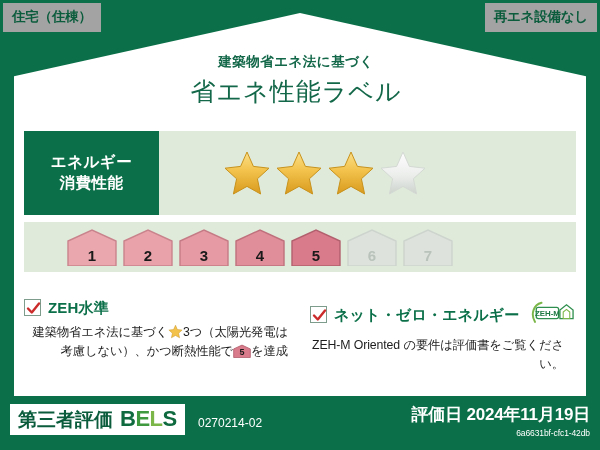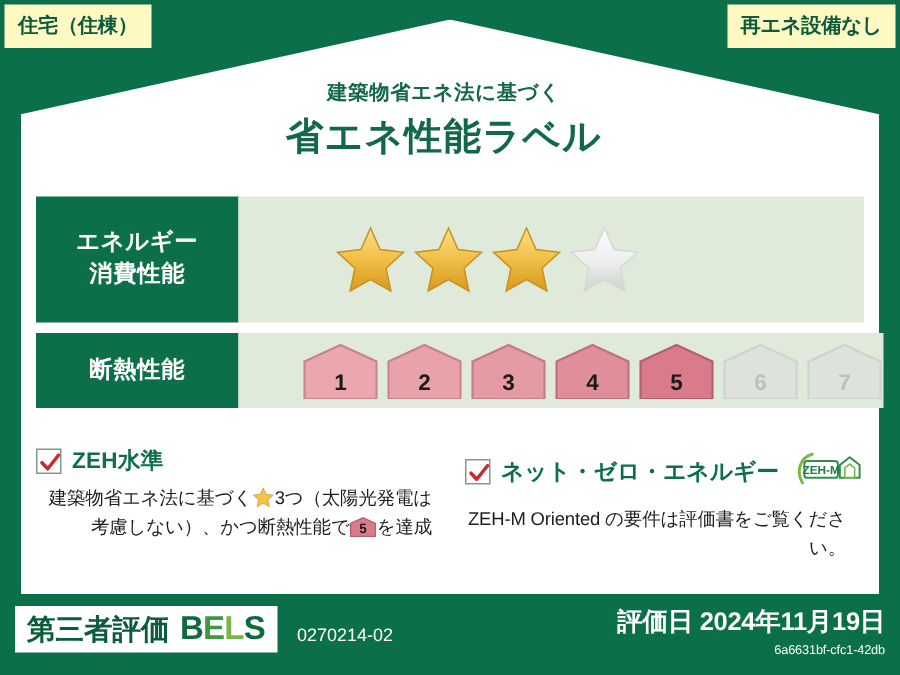--- a/index.html
+++ b/index.html
@@ -12,21 +12,21 @@
     position: relative;
     width: 600px; height: 450px;
     background: #0b7049;
     overflow: hidden;
   }
 
   
   .corner-tag {
     position: absolute;
     top: 3px;
-    background: #fef9c3;
+    background: #a3a3a3;
     color: #0b5c3d;
     font-weight: bold;
     font-size: 13.5px;
     letter-spacing: -0.2px;
     line-height: 1;
     padding: 7px 9px 8px 9px;
     white-space: nowrap;
   }
   .corner-tag.left  { left: 3px; }
   .corner-tag.right { right: 3px; }
@@ -49,21 +49,21 @@
     color: #14684a;
   }
   .title-sub {
     font-size: 13.5px;
     font-weight: bold;
     letter-spacing: 0.5px;
     line-height: 1;
   }
   .title-main {
     font-size: 25px;
-    font-weight: bold;
+    font-weight: normal;
     letter-spacing: 1px;
     line-height: 1;
     margin-top: 10px;
   }
 
   
   .rows {
     position: absolute;
     left: 24px; top: 131px;
     width: 552px;
@@ -248,21 +248,20 @@
             </linearGradient>
               </defs>
             <polygon points="25,4 31.4,18.4 47,20.2 35.4,30.8 38.6,46 25,38.4 11.4,46 14.6,30.8 3,20.2 18.6,18.4" fill="url(#gB)" stroke="#d4d9d4" stroke-width="1"></polygon>
           </svg>
 
         </div>
       </div>
     </div>
 
     <div class="rating-row row-insul">
-      <div class="row-label">断熱性能</div>
       <div class="row-value">
         <div class="houses">
 
           <div class="house-cell on">
             <svg viewBox="0 0 52 38">
               <polygon points="2,38 2,13 26,2 50,13 50,38" fill="#eaa8ae" stroke="#c9838c" stroke-width="1.4"></polygon>
             </svg>
             <span class="house-num">1</span>
           </div>
 

